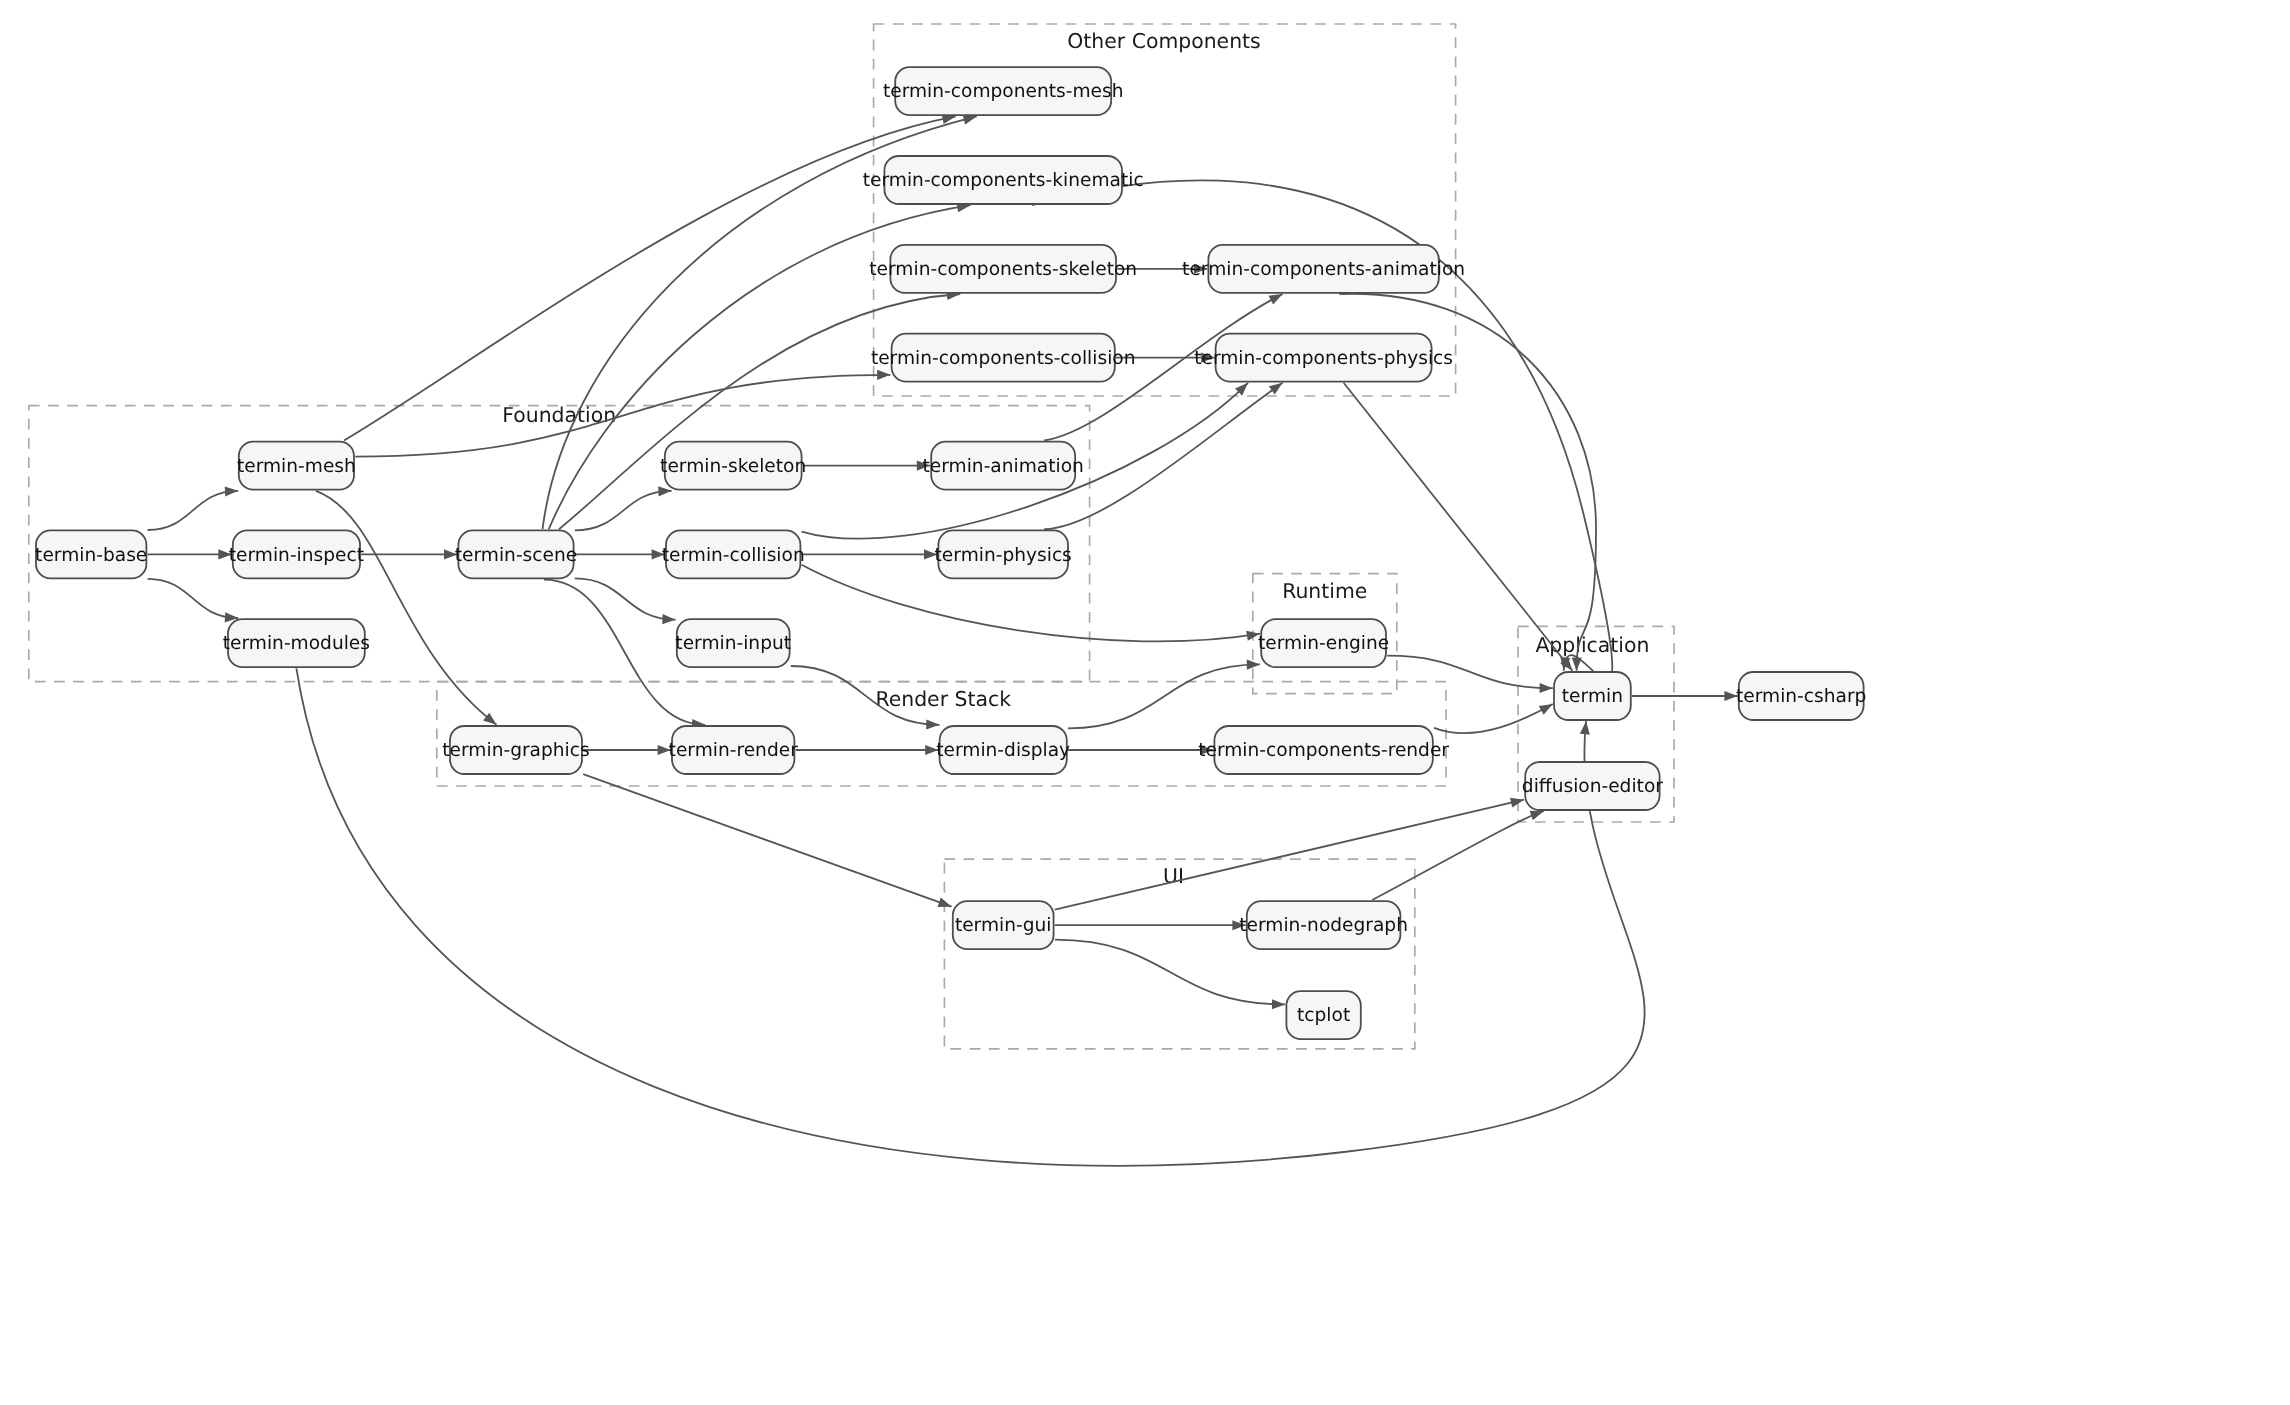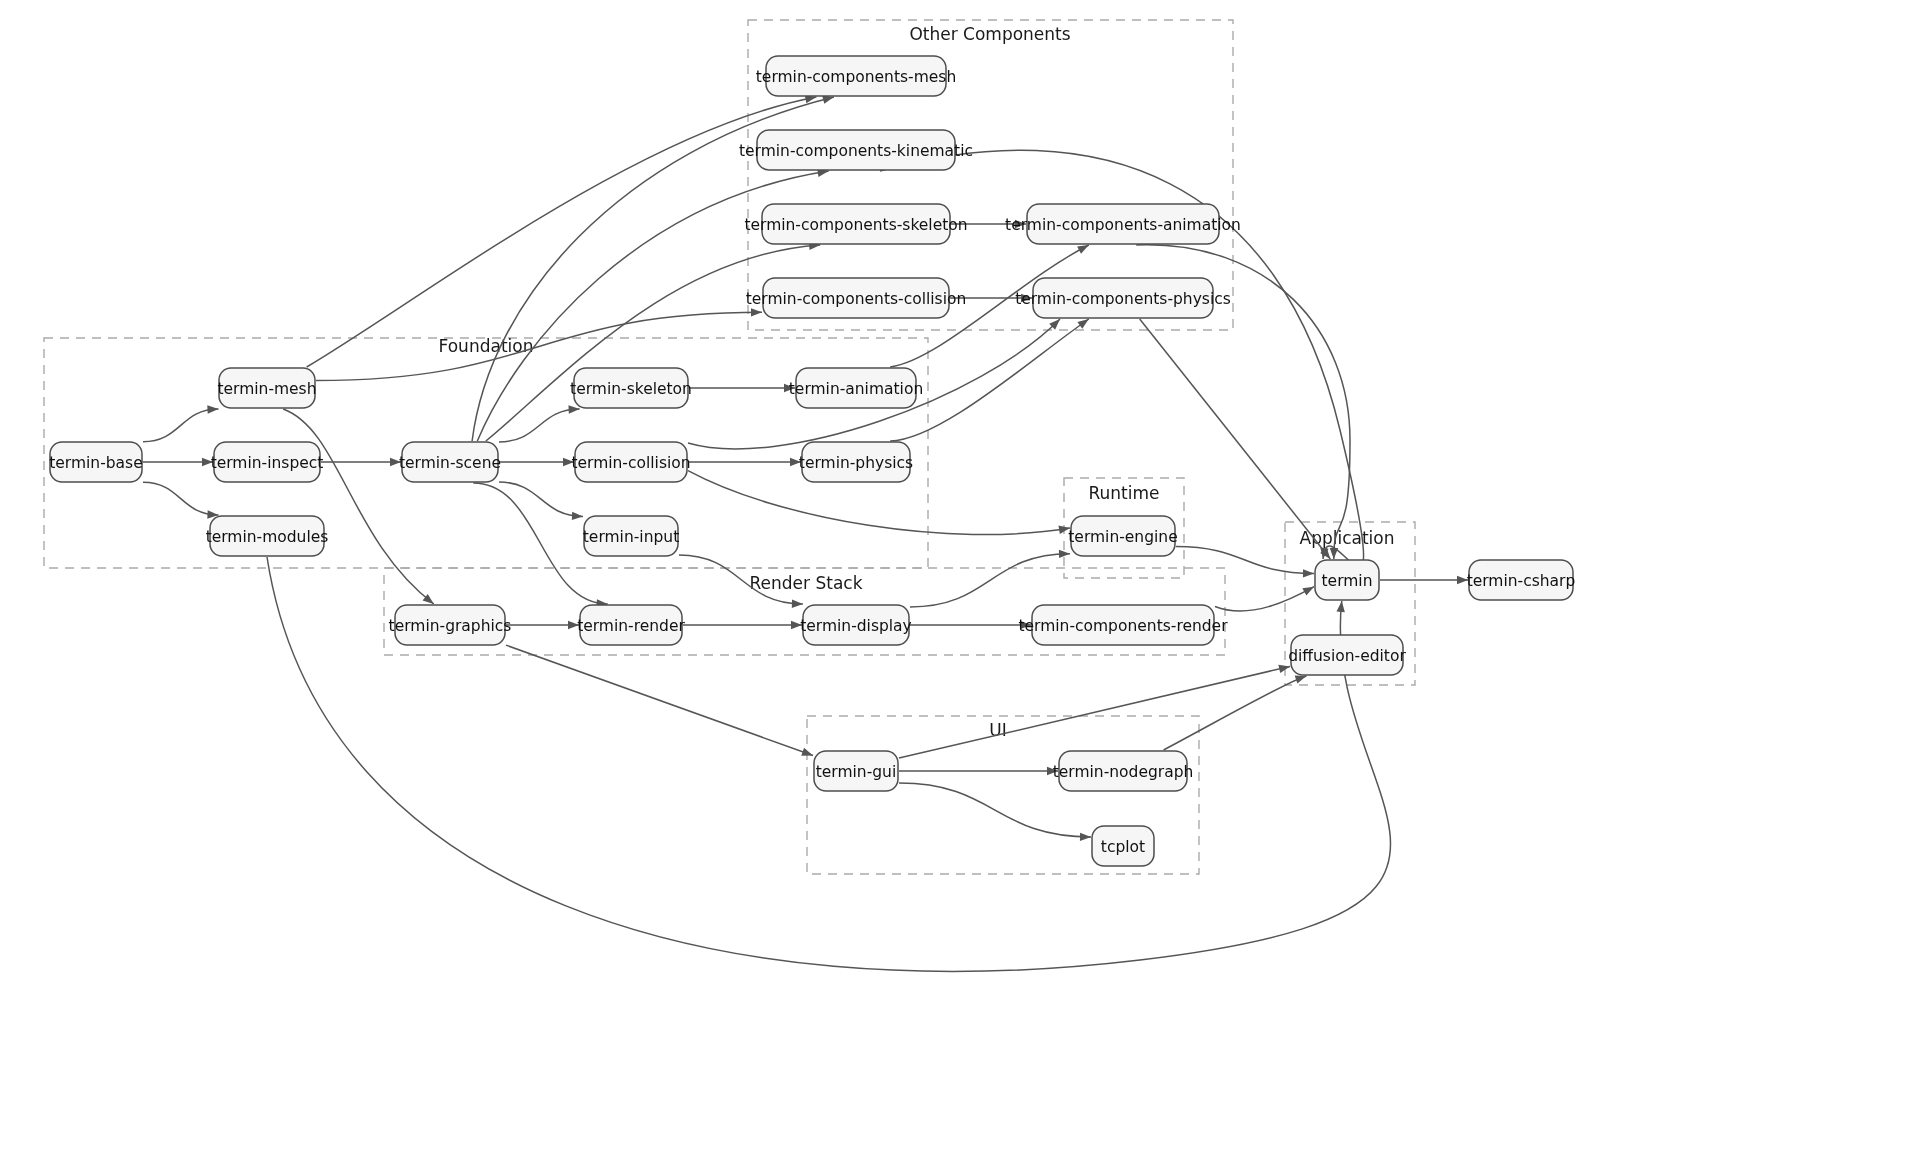--- a/index.html
+++ b/index.html
@@ -6,21 +6,20 @@
     margin: 0;
     padding: 0;
     background: #ffffff;
   }
   #canvas {
     position: relative;
     width: 1532px;
     height: 1171px;
     background: #ffffff;
     font-family: "DejaVu Sans", "Liberation Sans", sans-serif;
-    margin-left: 20px;
   }
   svg#graph {
     position: absolute;
     top: 0; left: 0;
     width: 1908px;
     height: 1171px;
     display: block;
   }
   .cluster-box {
     fill: none;

